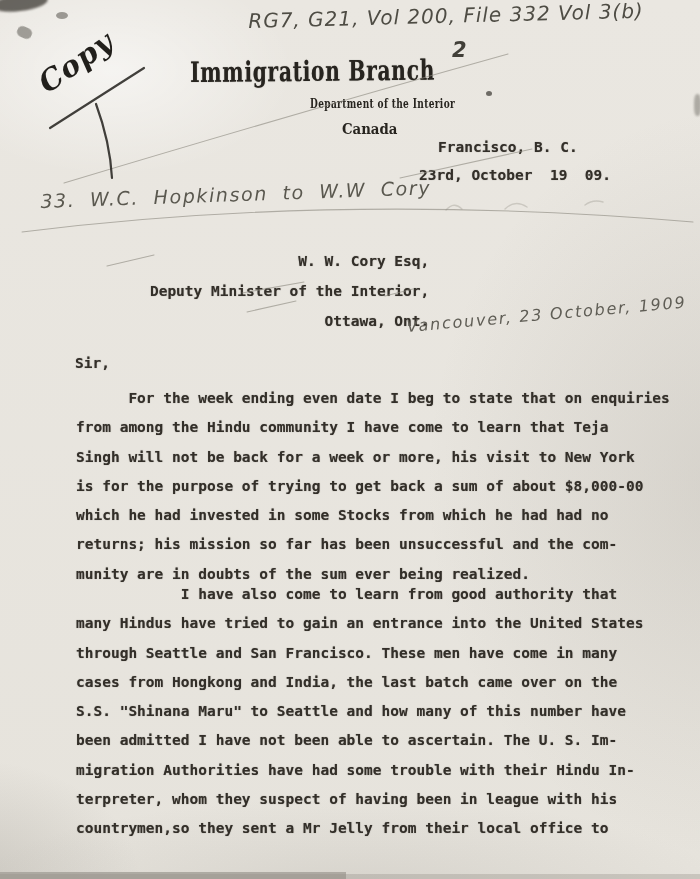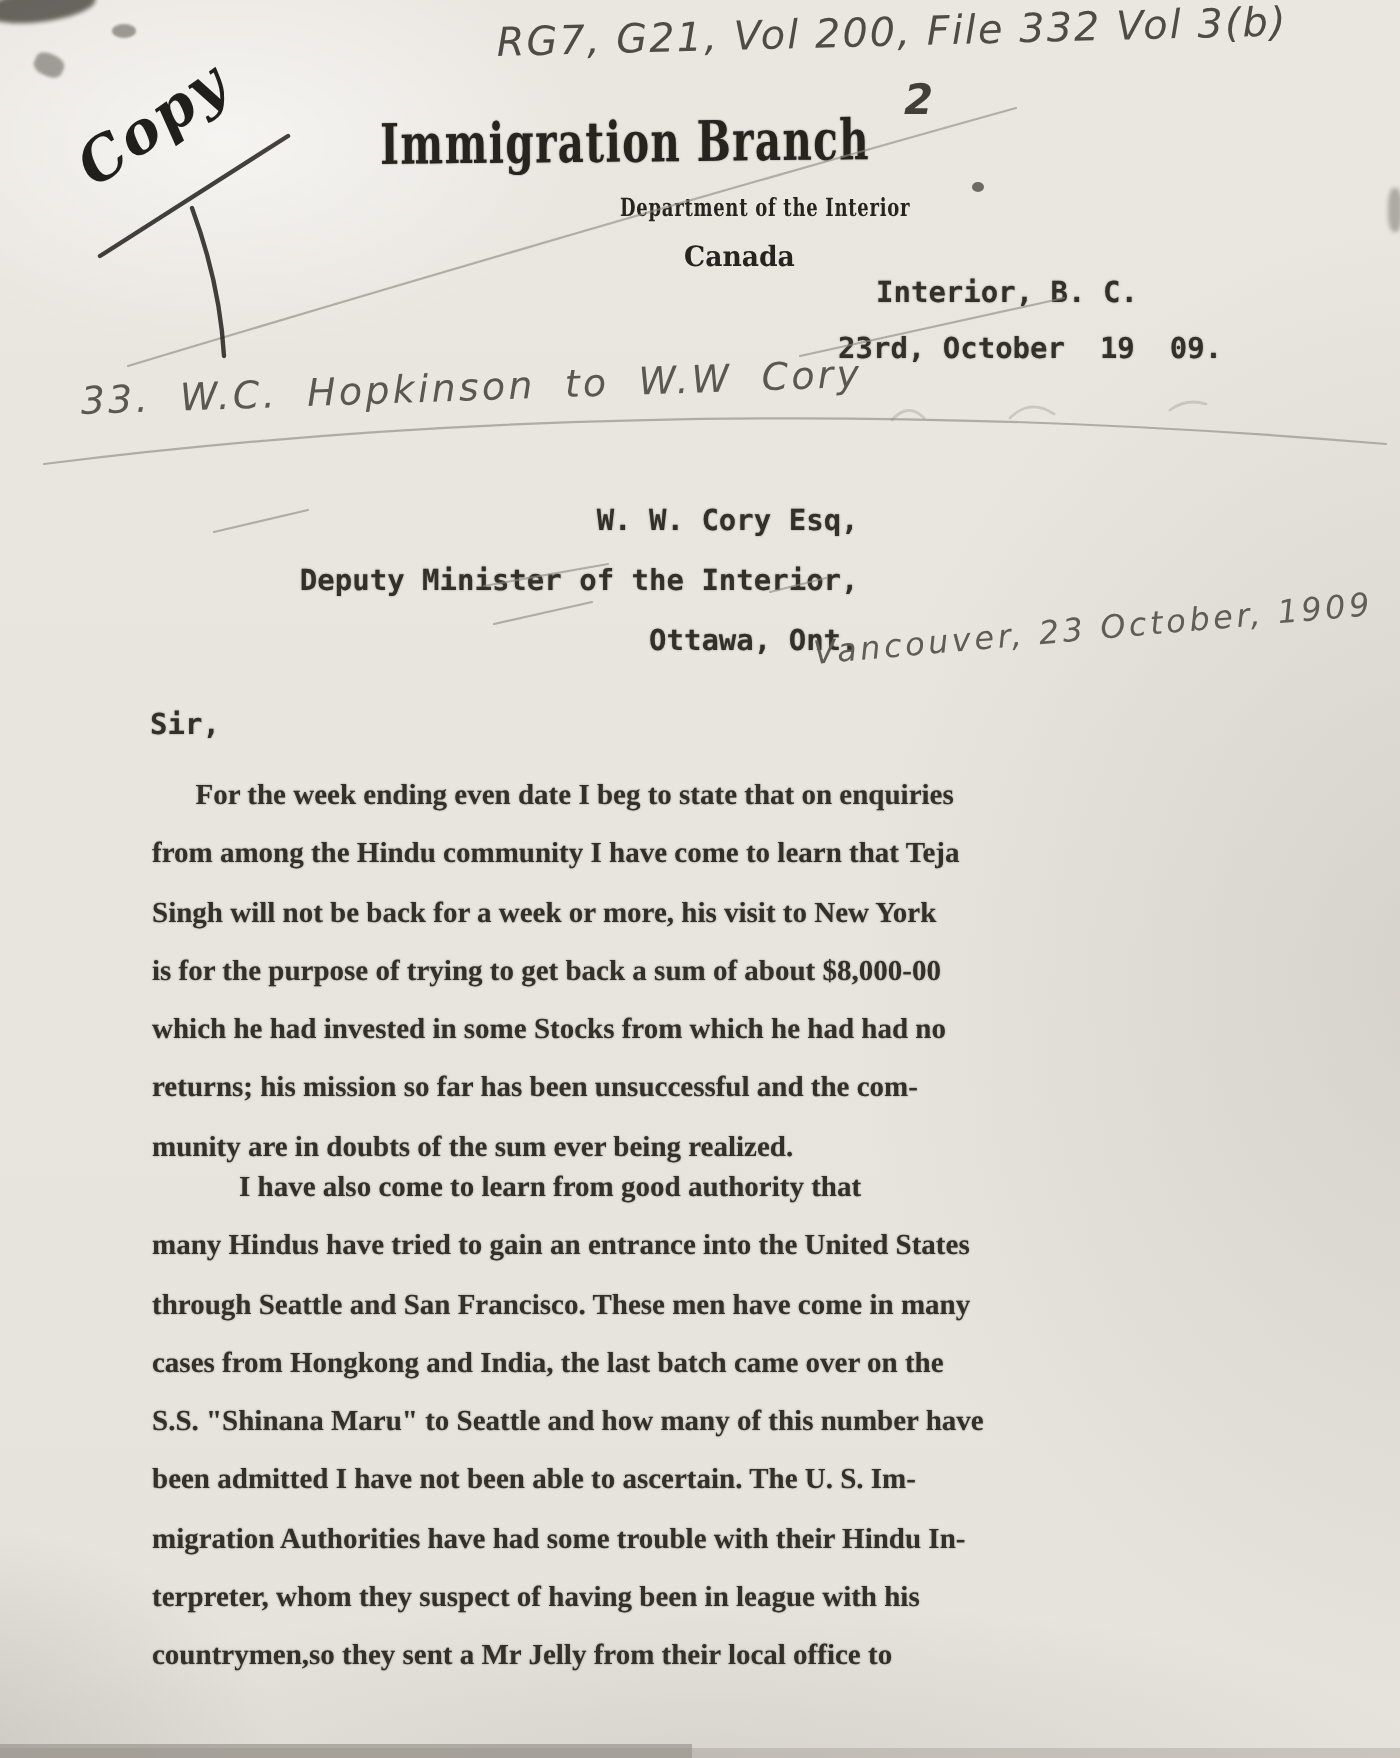--- a/index.html
+++ b/index.html
@@ -12,21 +12,21 @@
       radial-gradient(ellipse 500px 120px at 50% 101%, rgba(120,115,106,.14), rgba(120,115,106,0) 75%),
       linear-gradient(#eae7e1, #e6e3dc);
     font-family:"DejaVu Sans Mono","Liberation Mono",monospace;
   }
   .typed{
     position:absolute;white-space:pre;
     font-family:"DejaVu Sans Mono","Liberation Mono",monospace;
     font-weight:bold;font-size:14.5px;color:#332f29;
     text-shadow:0 0 1px rgba(51,47,41,.5);
   }
-  .para{line-height:29.3px;font-family:Liberation Serif, serif;}
+  .para{line-height:29.3px;}
   .addr{line-height:30px;}
   .lh{
     position:absolute;white-space:nowrap;
     font-family:"DejaVu Serif","Liberation Serif",serif;
     font-weight:bold;color:#27241f;transform-origin:left top;
   }
   .lh-branch{left:190px;top:56px;font-size:28px;transform:scaleX(.72) rotate(-.4deg);letter-spacing:1px;text-shadow:0 0 1px rgba(30,28,24,.6);}
   .lh-dept{left:310px;top:96px;font-size:12.5px;transform:scaleX(.72);letter-spacing:.5px;}
   .lh-country{left:342px;top:121px;font-size:14px;transform:scaleX(.95);}
   .hw{
@@ -59,21 +59,21 @@
 <div class="page">
 
   <div class="hw hw-ref">RG7, G21, Vol 200, File 332 Vol 3(b)</div>
   <div class="hw hw-pagenum">2</div>
   <div class="hw hw-copy">Copy</div>
 
   <div class="lh lh-branch">Immigration Branch</div>
   <div class="lh lh-dept">Department of the Interior</div>
   <div class="lh lh-country">Canada</div>
 
-  <div class="typed" style="left:438px;top:139px;">Interior, B. C.</div>
+  <div class="typed" style="left:438px;top:139px;">Francisco, B. C.</div>
   <div class="typed" style="left:419px;top:167px;">23rd, October  19  09.</div>
 
   <div class="hw hw-sender">33. W.C. Hopkinson to W.W Cory</div>
 
   <div class="typed addr" style="left:115px;top:246px;text-align:right;">W. W. Cory Esq,
     Deputy Minister of the Interior,
                   Ottawa, Ont.</div>
 
   <div class="hw hw-datenote">Vancouver, 23 October, 1909</div>
 

